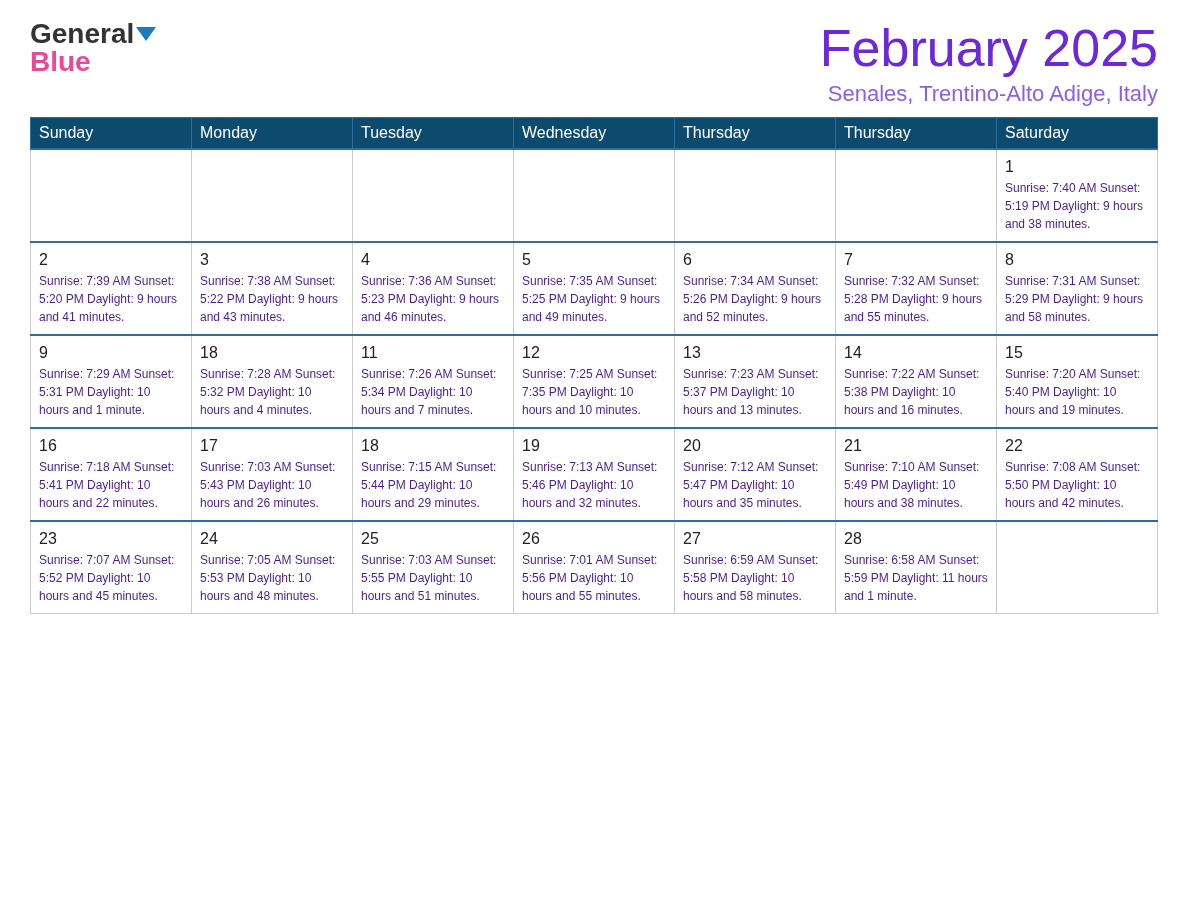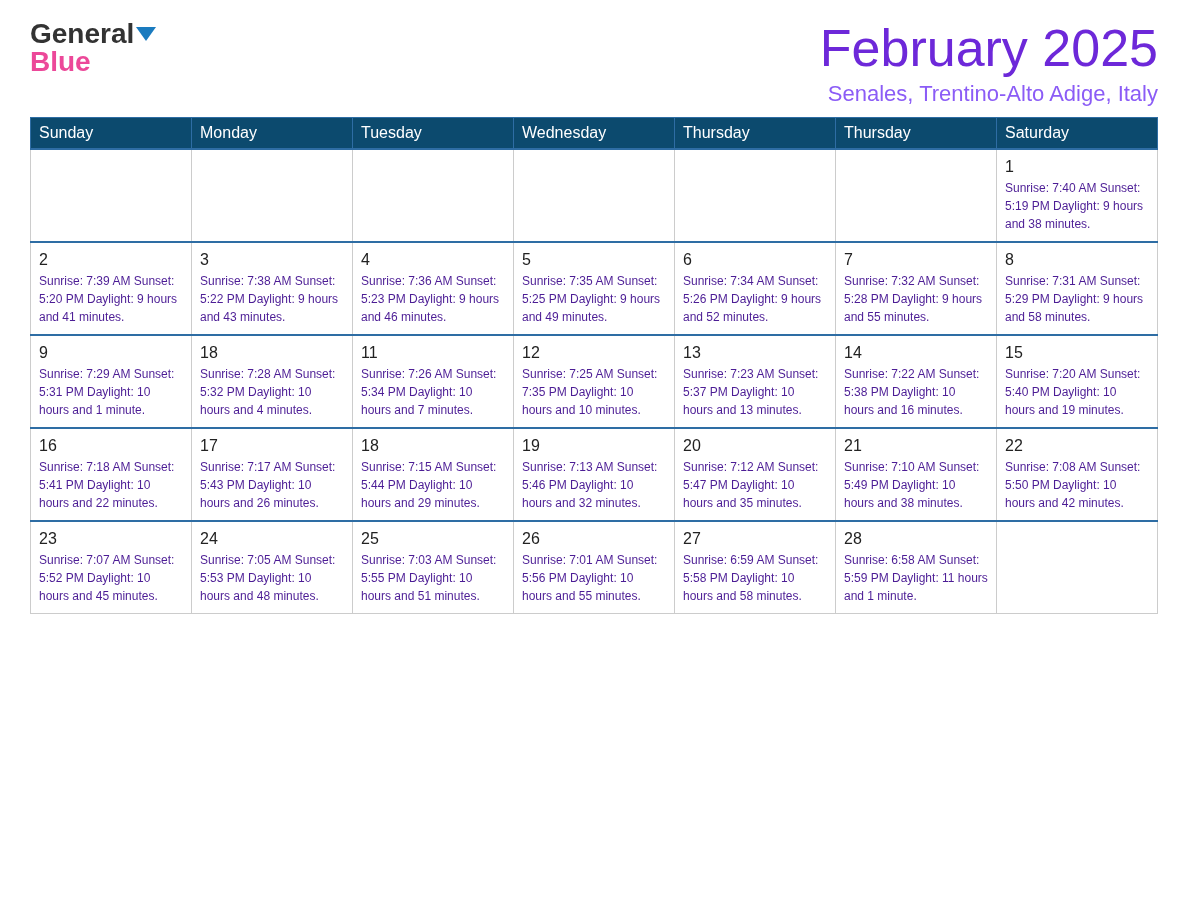--- a/index.html
+++ b/index.html
@@ -243,21 +243,21 @@
       </tr>
       <tr>
         <td>
           <span class="day-num">16</span>
           <div class="day-info">Sunrise: 7:18 AM
 Sunset: 5:41 PM
 Daylight: 10 hours and 22 minutes.</div>
         </td>
         <td>
           <span class="day-num">17</span>
-          <div class="day-info">Sunrise: 7:17 AM
+          <div class="day-info">Sunrise: 7:03 AM
 Sunset: 5:43 PM
 Daylight: 10 hours and 26 minutes.</div>
         </td>
         <td>
           <span class="day-num">18</span>
           <div class="day-info">Sunrise: 7:15 AM
 Sunset: 5:44 PM
 Daylight: 10 hours and 29 minutes.</div>
         </td>
         <td>

